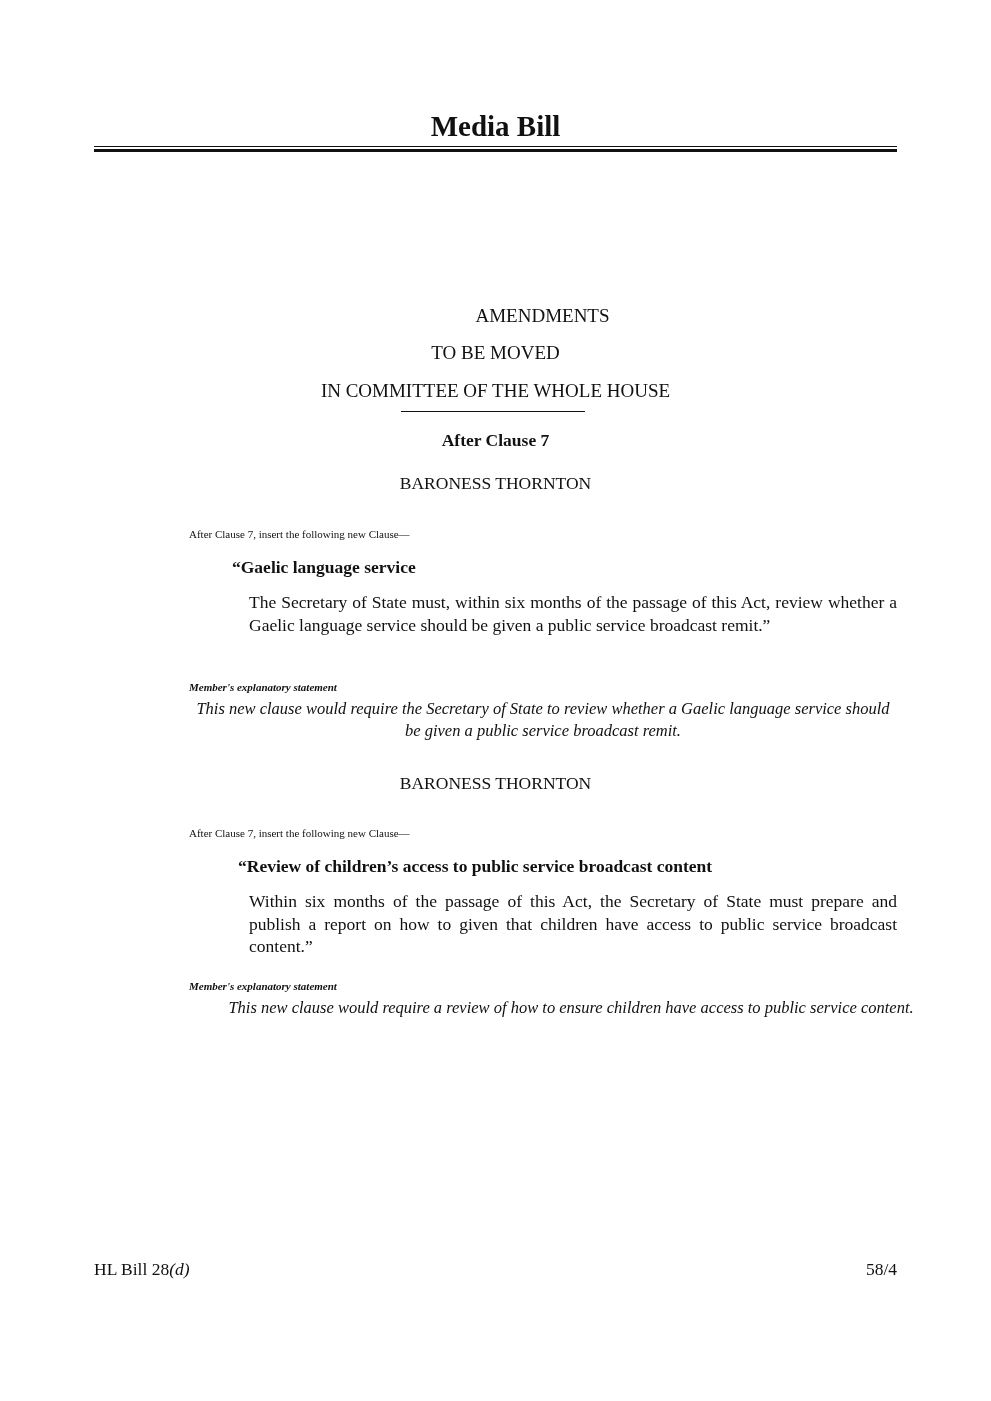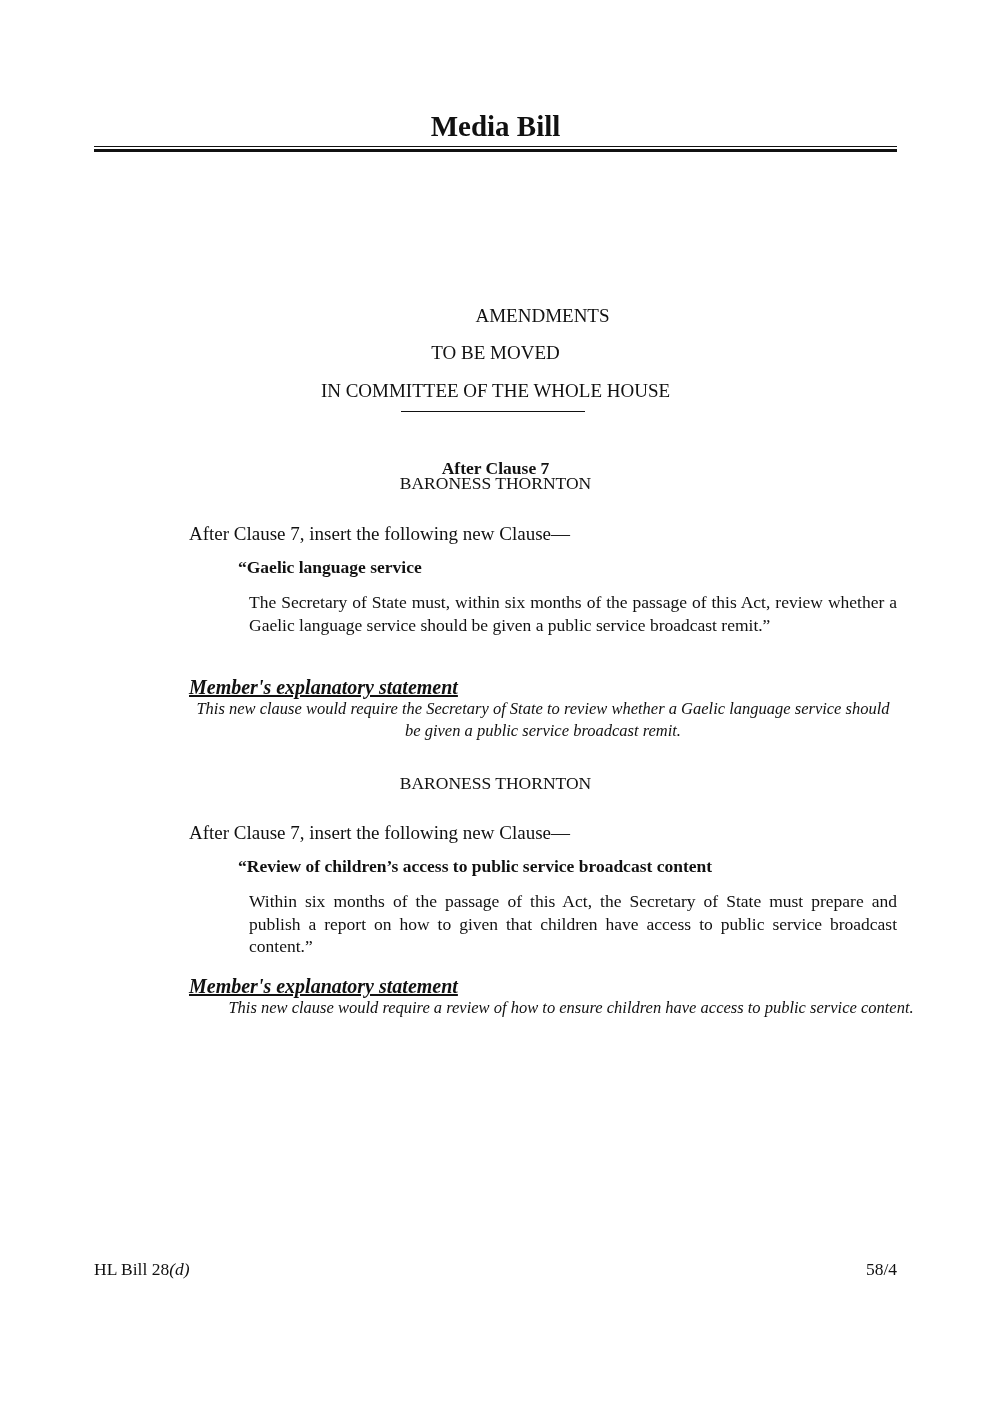--- a/index.html
+++ b/index.html
@@ -11,45 +11,45 @@
     .title {
       left: 0; width: 991px; top: 106px; text-align: center;
       font-size: 29px; font-weight: bold; line-height: 40px;
     }
     .rule-thin { left: 94px; width: 803px; top: 146px; height: 1px; background: #111; }
     .rule-thick { left: 94px; width: 803px; top: 149px; height: 3px; background: #111; }
     .center-line {
       left: 0; width: 991px; text-align: center; font-size: 19px; line-height: 24px;
     }
     .short-rule { left: 401px; width: 184px; top: 411px; height: 1px; background: #111; }
-    .bold { font-weight: bold; margin-top: 28px; }
-    .para { font-size: 19px; line-height: 22px; }
+    .bold { font-weight: bold; }
+    .para { font-size: 11px; line-height: 22px; }
     .heading { font-size: 17.5px; font-weight: bold; line-height: 22px; }
     .body-text { font-size: 17.5px; line-height: 22.5px; text-align: justify; }
-    .stmt-title { font-size: 20px; font-style: italic; font-weight: bold; line-height: 21px; text-decoration: underline; }
+    .stmt-title { font-size: 11px; font-style: italic; font-weight: bold; line-height: 21px; }
     .stmt-text { font-size: 16.5px; font-style: italic; line-height: 22px; text-align: center; }
     .footer { font-size: 17.5px; line-height: 22px; }
   </style>
 </head>
 <body>
 
 <div class="abs title">Media Bill</div>
 <div class="abs rule-thin"></div>
 <div class="abs rule-thick"></div>
 
 <div class="abs center-line" style="top:304px;padding-left:47px;">AMENDMENTS</div>
 <div class="abs center-line" style="top:341px;">TO BE MOVED</div>
 <div class="abs center-line" style="top:379px;">IN COMMITTEE OF THE WHOLE HOUSE</div>
 <div class="abs short-rule"></div>
 
 <div class="abs center-line bold" style="top:428px; font-size:17.5px;">After Clause 7</div>
 
 <div class="abs center-line" style="top:471px; font-size:17.5px;">BARONESS THORNTON</div>
 <div class="abs para" style="left:189px; top:523px; width:700px;">After Clause 7, insert the following new Clause—</div>
-<div class="abs heading" style="left:238px; top:556px; width:660px;">“Gaelic language service</div>
+<div class="abs heading" style="left:232px; top:556px; width:660px;">“Gaelic language service</div>
 <div class="abs body-text" style="left:249px; top:591px; width:648px;">The Secretary of State must, within six months of the passage of this Act, review whether a Gaelic language service should be given a public service broadcast remit.”</div>
 <div class="abs stmt-title" style="left:189px; top:677px; width:708px;">Member's explanatory statement</div>
 <div class="abs stmt-text" style="left:189px; top:698px; width:708px;">This new clause would require the Secretary of State to review whether a Gaelic language service should be given a public service broadcast remit.</div>
 
 <div class="abs center-line" style="top:771px; font-size:17.5px;">BARONESS THORNTON</div>
 <div class="abs para" style="left:189px; top:822px; width:700px;">After Clause 7, insert the following new Clause—</div>
 <div class="abs heading" style="left:238px; top:855px; width:660px;">“Review of children’s access to public service broadcast content</div>
 <div class="abs body-text" style="left:249px; top:890px; width:648px;">Within six months of the passage of this Act, the Secretary of State must prepare and publish a report on how to given that children have access to public service broadcast content.”</div>
 <div class="abs stmt-title" style="left:189px; top:976px; width:708px;">Member's explanatory statement</div>
 <div class="abs stmt-text" style="left:189px; top:997px; width:700px;margin-left:32px;">This new clause would require a review of how to ensure children have access to public service content.</div>

